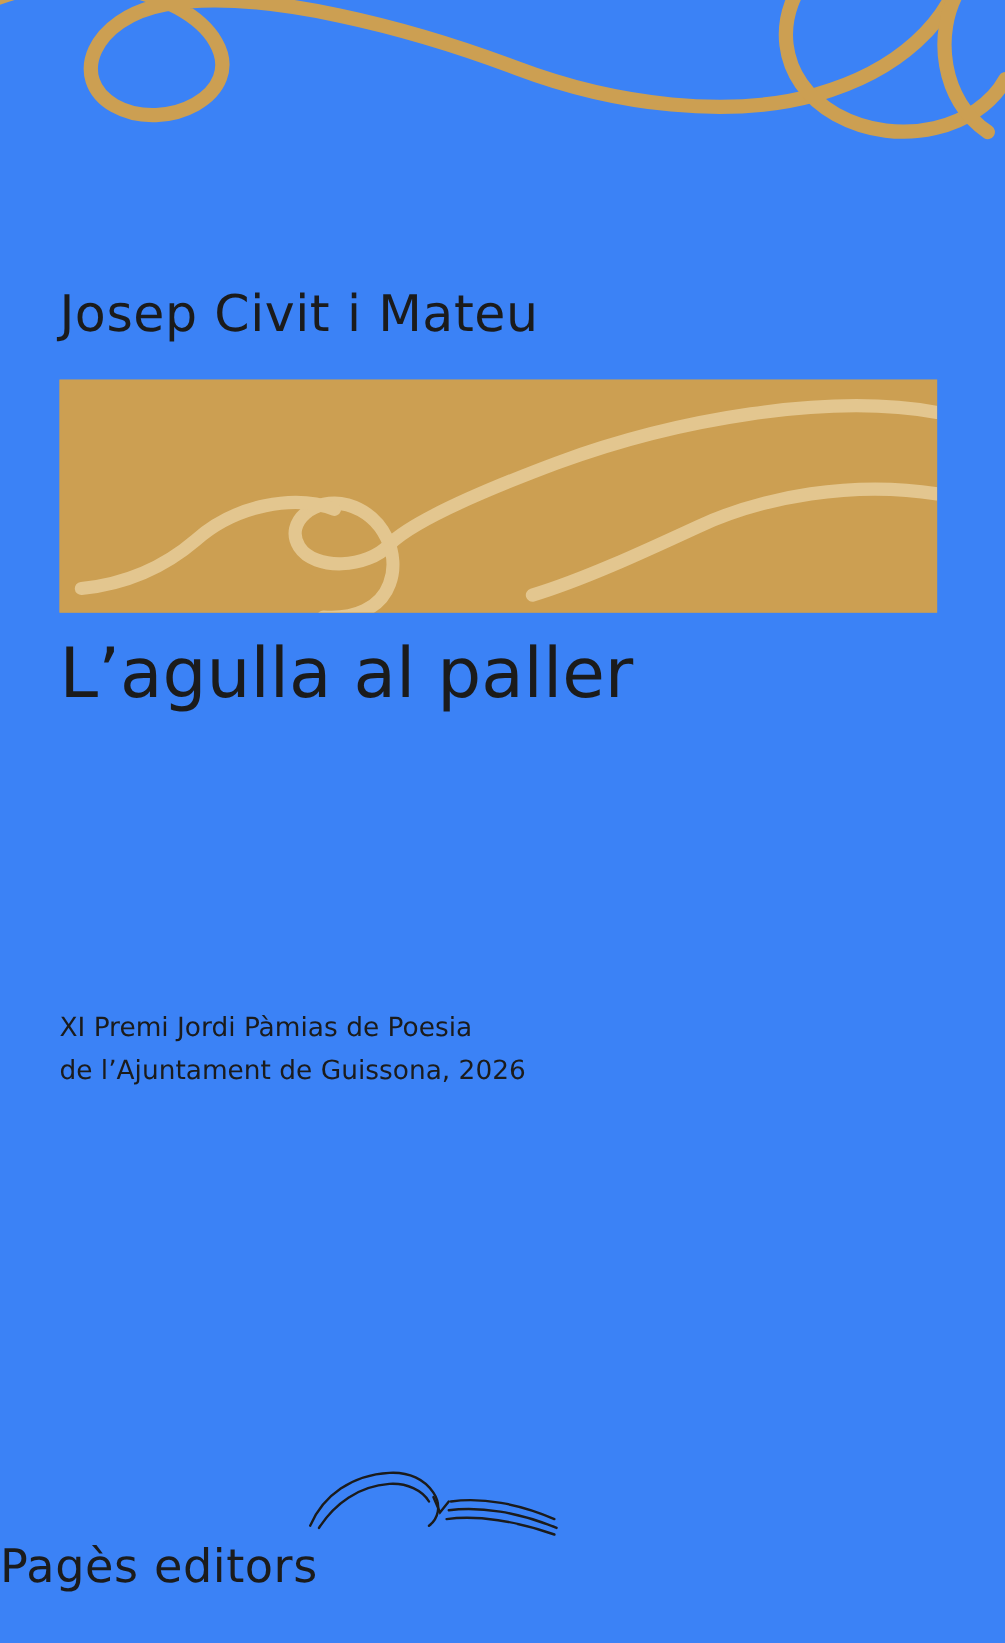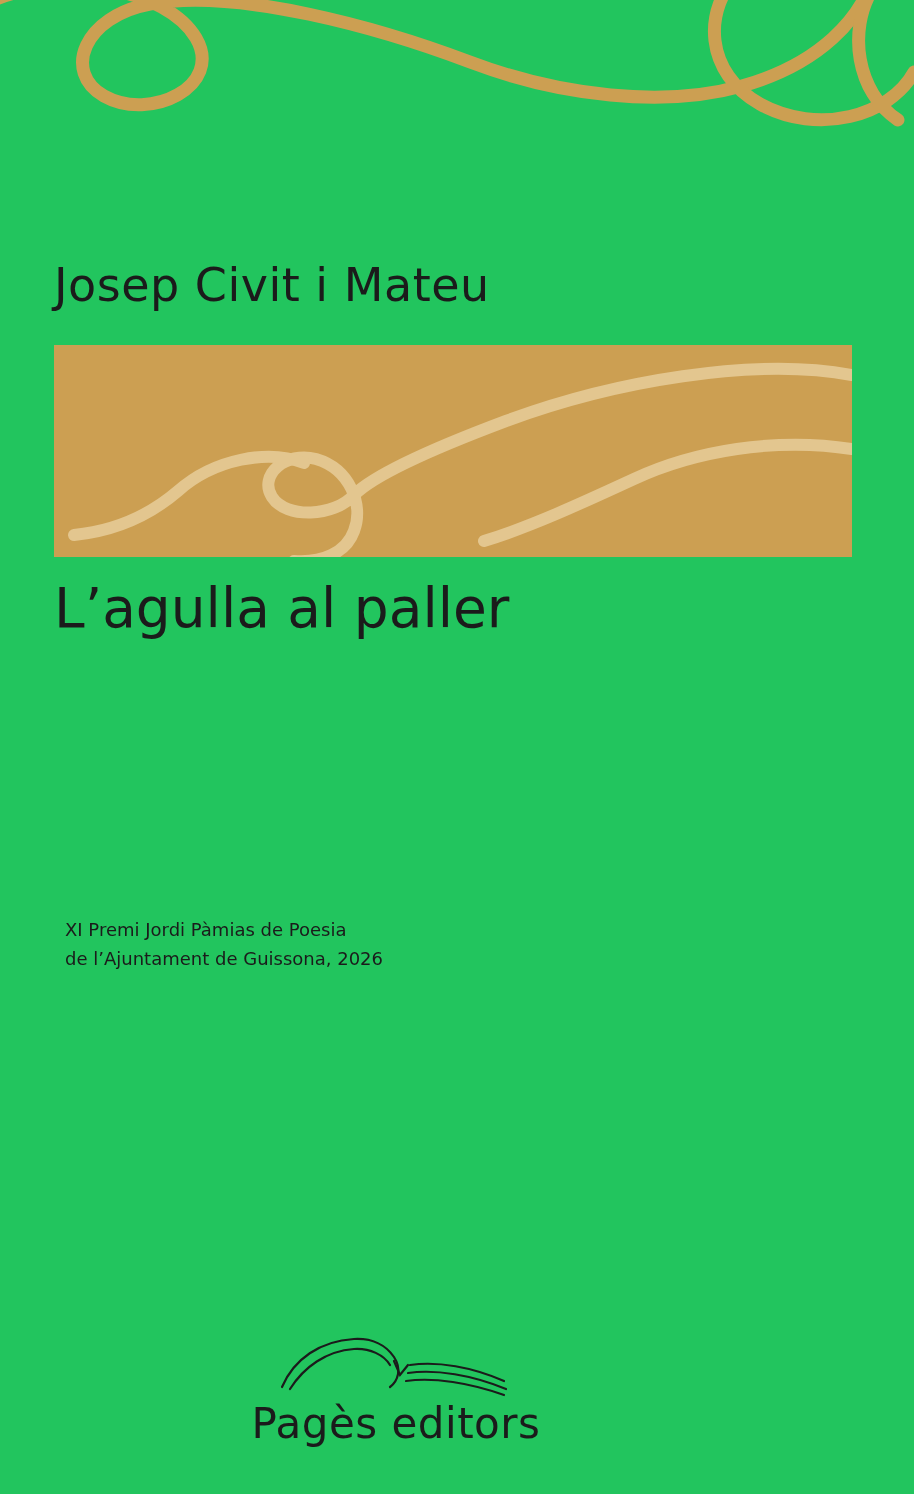--- a/index.html
+++ b/index.html
@@ -7,21 +7,21 @@
     padding: 0;
     background: #ffffff;
   }
   body {
     font-family: "DejaVu Sans", sans-serif;
   }
   .cover {
     position: relative;
     width: 914px;
     height: 1494px;
-    background: #22c55e;
+    background: #3b82f6;
     overflow: hidden;
   }
   
   .top-decor {
     position: absolute;
     top: 0;
     left: 0;
     width: 914px;
     height: 200px;
     overflow: hidden;
@@ -46,44 +46,43 @@
     height: 212px;
     background: #cc9f52;
     overflow: hidden;
   }
   
   .title {
     position: absolute;
     left: 54px;
     top: 578px;
     width: 800px;
-    font-size: 55px;
+    font-size: 63px;
     font-weight: 400;
     color: #1b1b1b;
     letter-spacing: 0px;
     line-height: 1.1;
   }
   
   .award {
     position: absolute;
     left: 54px;
     top: 915px;
-    font-size: 18px;
+    font-size: 24px;
     line-height: 1.62;
     color: #1b1b1b;
-    margin-left: 11px;
   }
   .award div { white-space: nowrap; }
   
   .publisher {
     position: absolute;
     left: 0;
     top: 1335px;
     width: 792px;
-    text-align: center;
+    text-align: left;
   }
   .publisher-mark {
     display: block;
     margin: 0 auto;
   }
   .publisher-name {
     display: block;
     margin-top: -6px;
     font-size: 42px;
     font-weight: 400;

